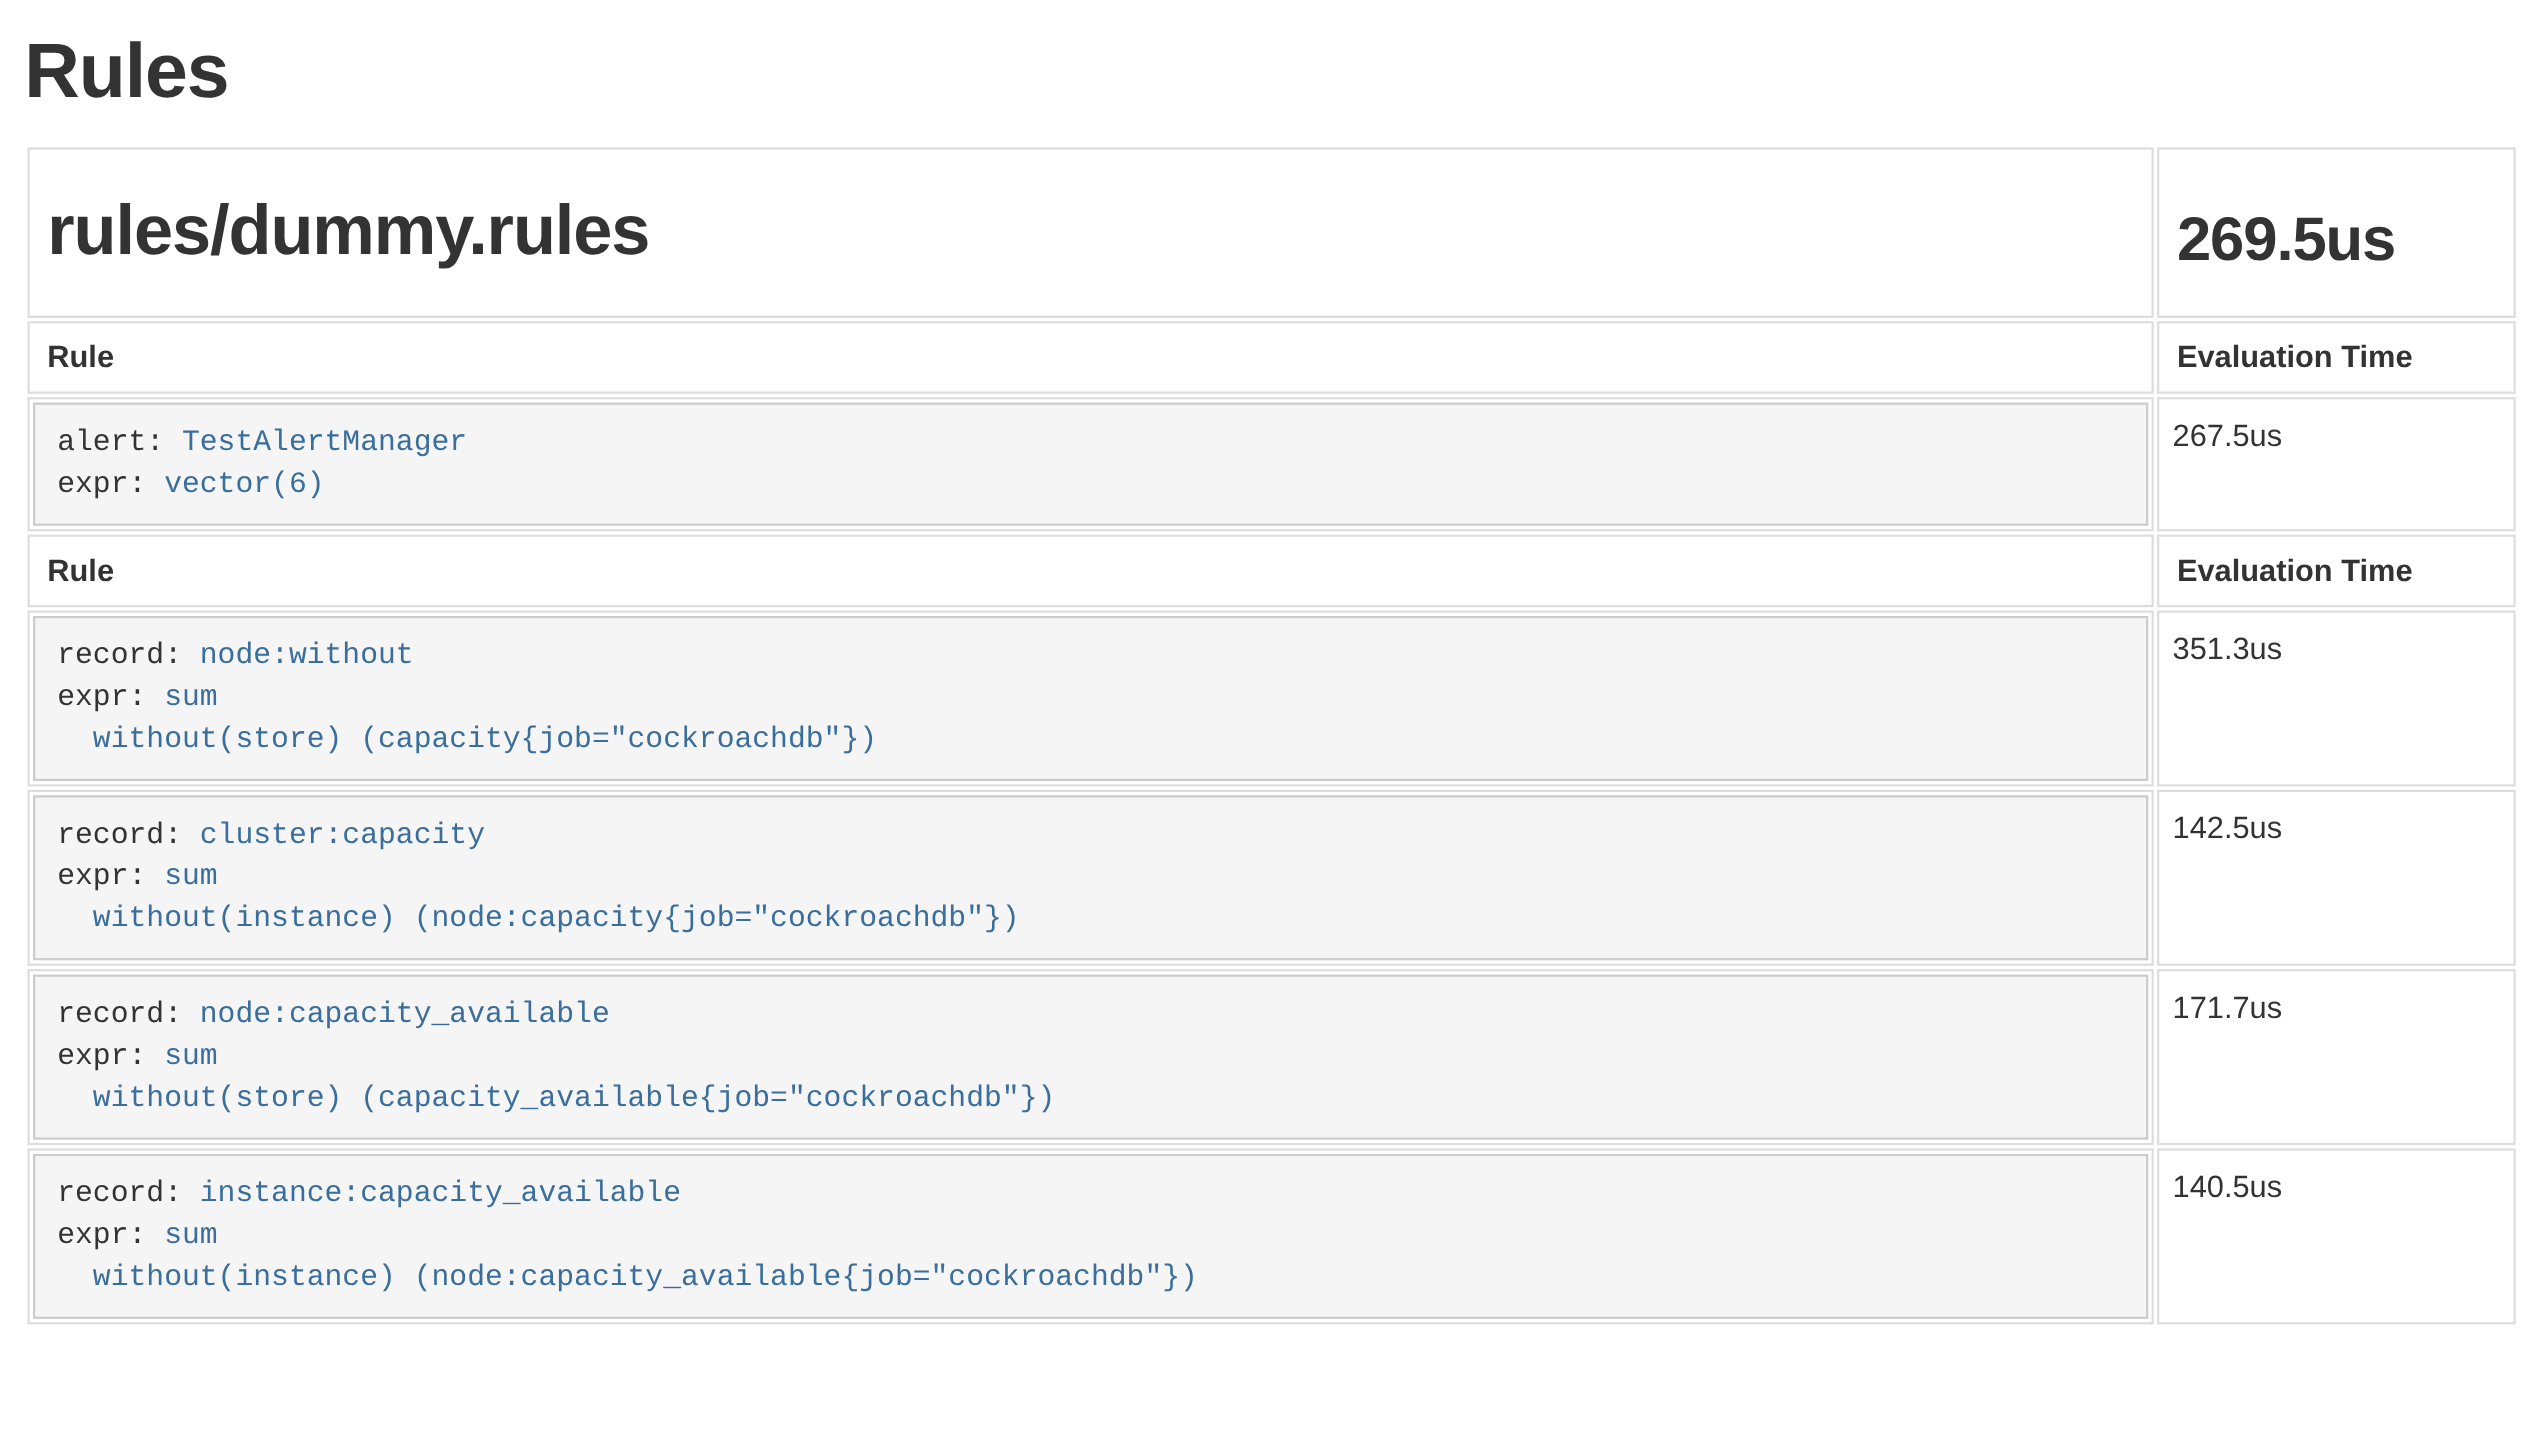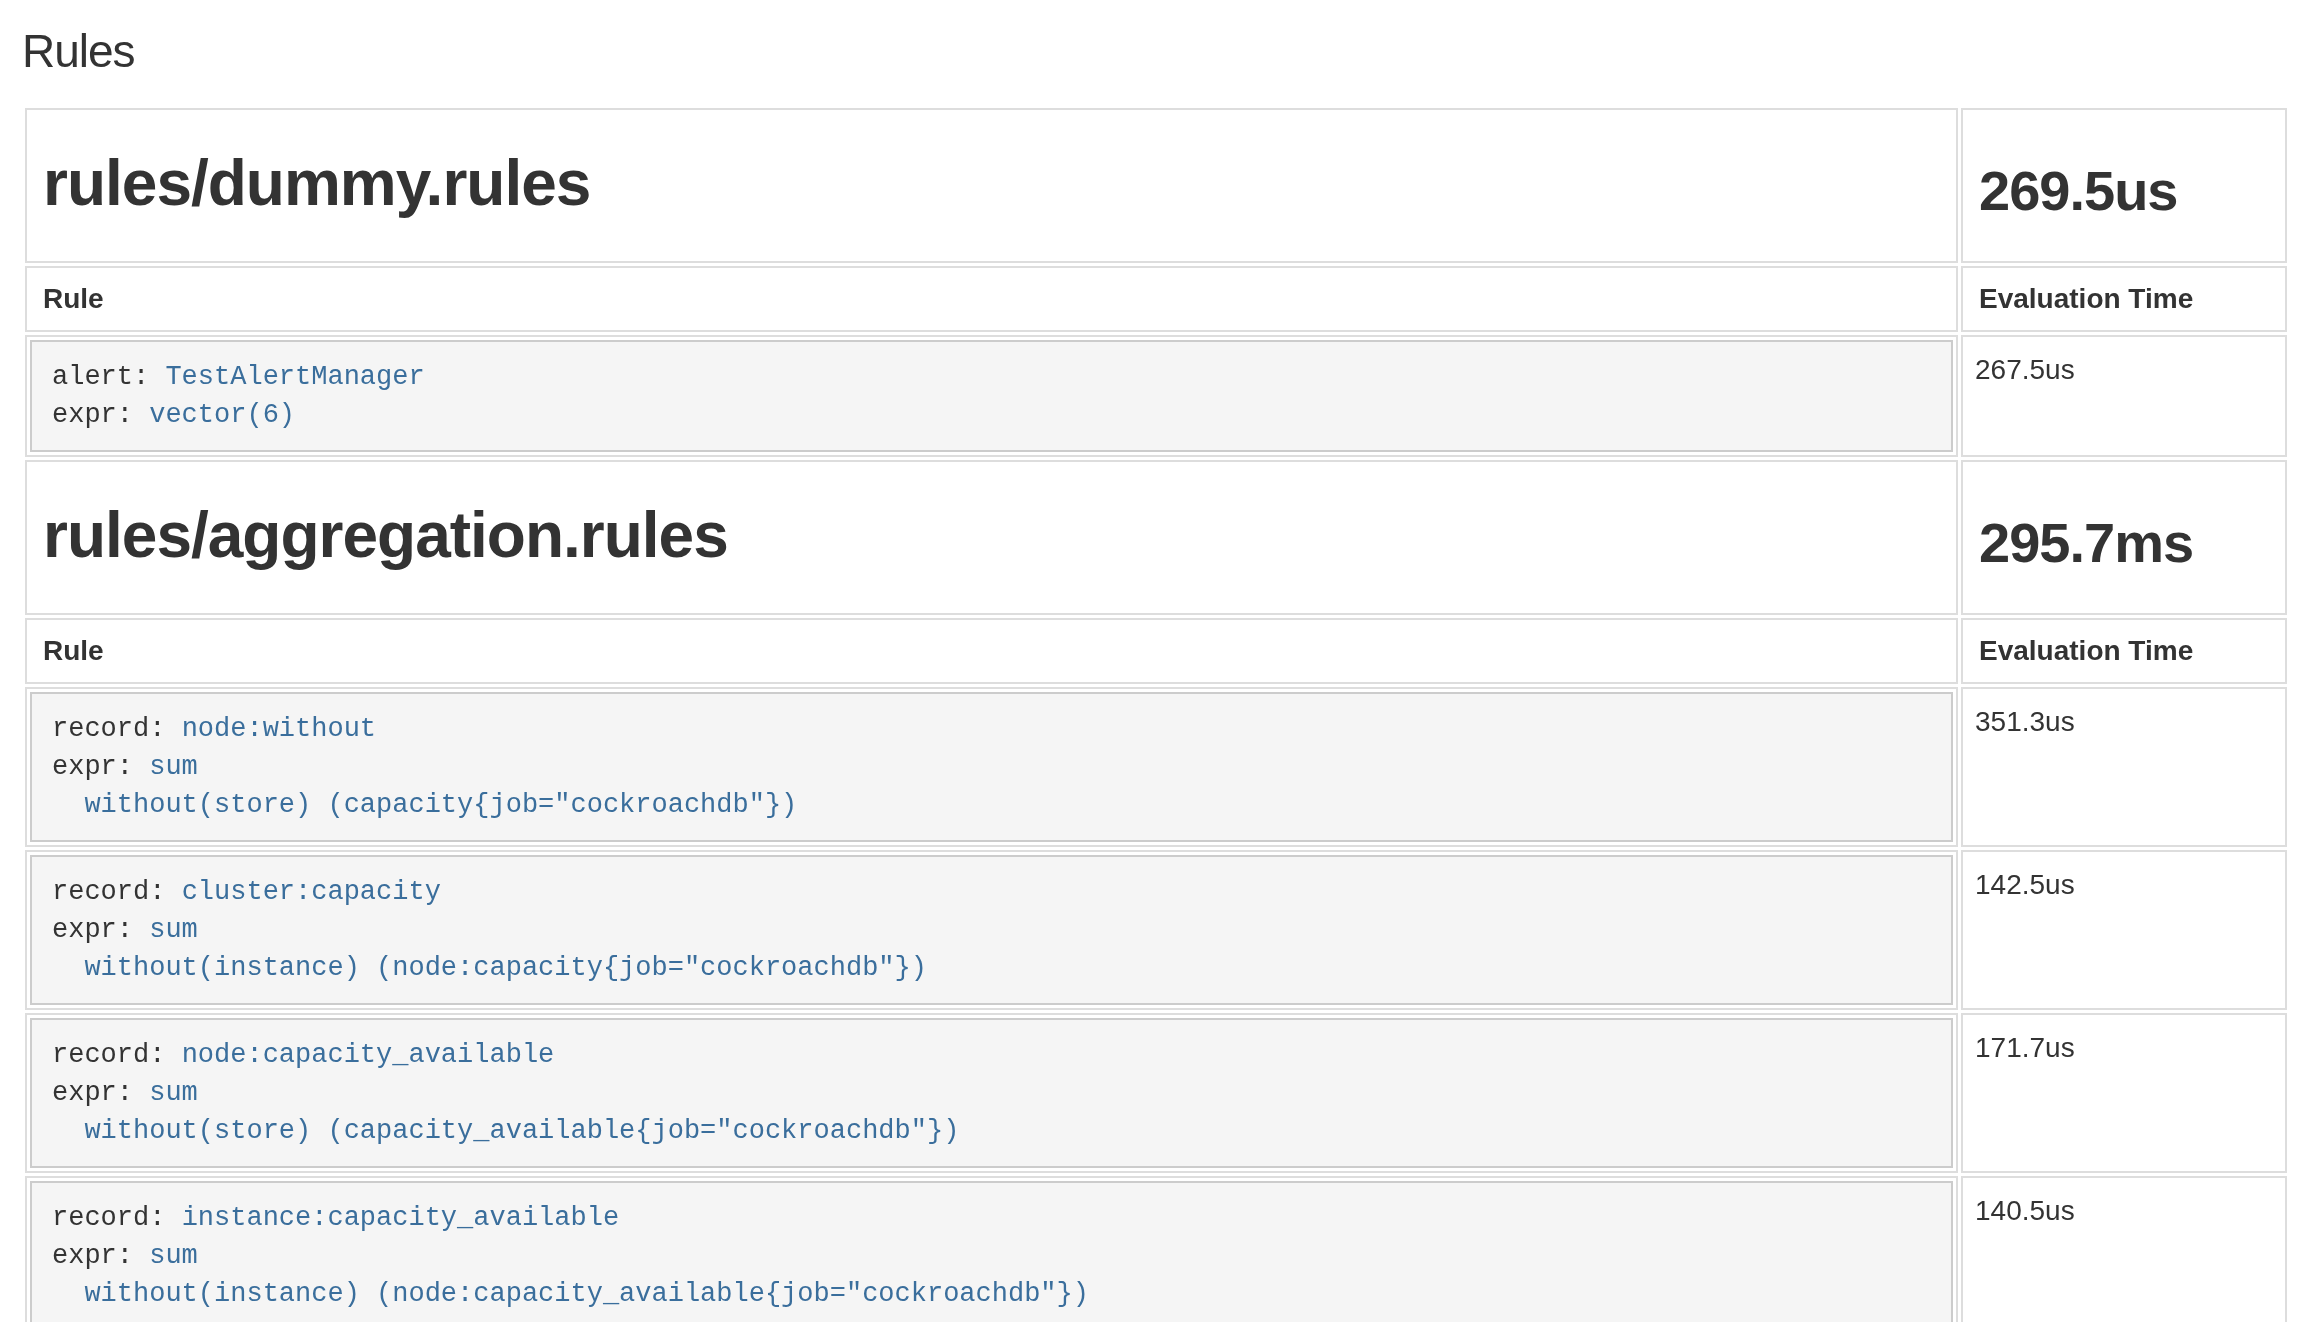--- a/index.html
+++ b/index.html
@@ -12,22 +12,22 @@
   *{box-sizing:border-box;}
   html,body{margin:0;padding:0;background:#ffffff;}
   body{
     width:2316px;height:1322px;overflow:hidden;
     padding:18px 26px 0 22px;
     color:var(--text);
     font-family:"Liberation Sans","DejaVu Sans",sans-serif;
     font-size:28px;
   }
   h1.page-title{
-    font-size:46px;
-    font-weight:normal;
+    font-size:70px;
+    font-weight:bold;
     letter-spacing:-1px;
     margin:6px 0 27px 0;
     color:var(--text);
   }
   table.rules-table{
     width:100%;
     table-layout:fixed;
     border-collapse:separate;
     border-spacing:3px;
   }
@@ -114,28 +114,20 @@
   </tr>
 
   <tr>
     <td class="rule-cell">
       <pre class="rule-pre"><span class="kw">alert: </span><a class="rule-link">TestAlertManager</a><span class="kw">
 expr: </span><a class="rule-link">vector(6)</a></pre>
     </td>
     <td class="eval-cell">267.5us</td>
   </tr>
 
-  <tr>
-    <td class="group-name-cell">
-      <span class="group-title">rules/aggregation.rules</span>
-    </td>
-    <td class="group-eval-cell">
-      <span class="group-eval">295.7ms</span>
-    </td>
-  </tr>
 
   <tr>
     <th class="col-header">Rule</th>
     <th class="col-header">Evaluation Time</th>
   </tr>
 
   <tr>
     <td class="rule-cell">
       <pre class="rule-pre"><span class="kw">record: </span><a class="rule-link">node:without</a><span class="kw">
 expr: </span><a class="rule-link">sum

